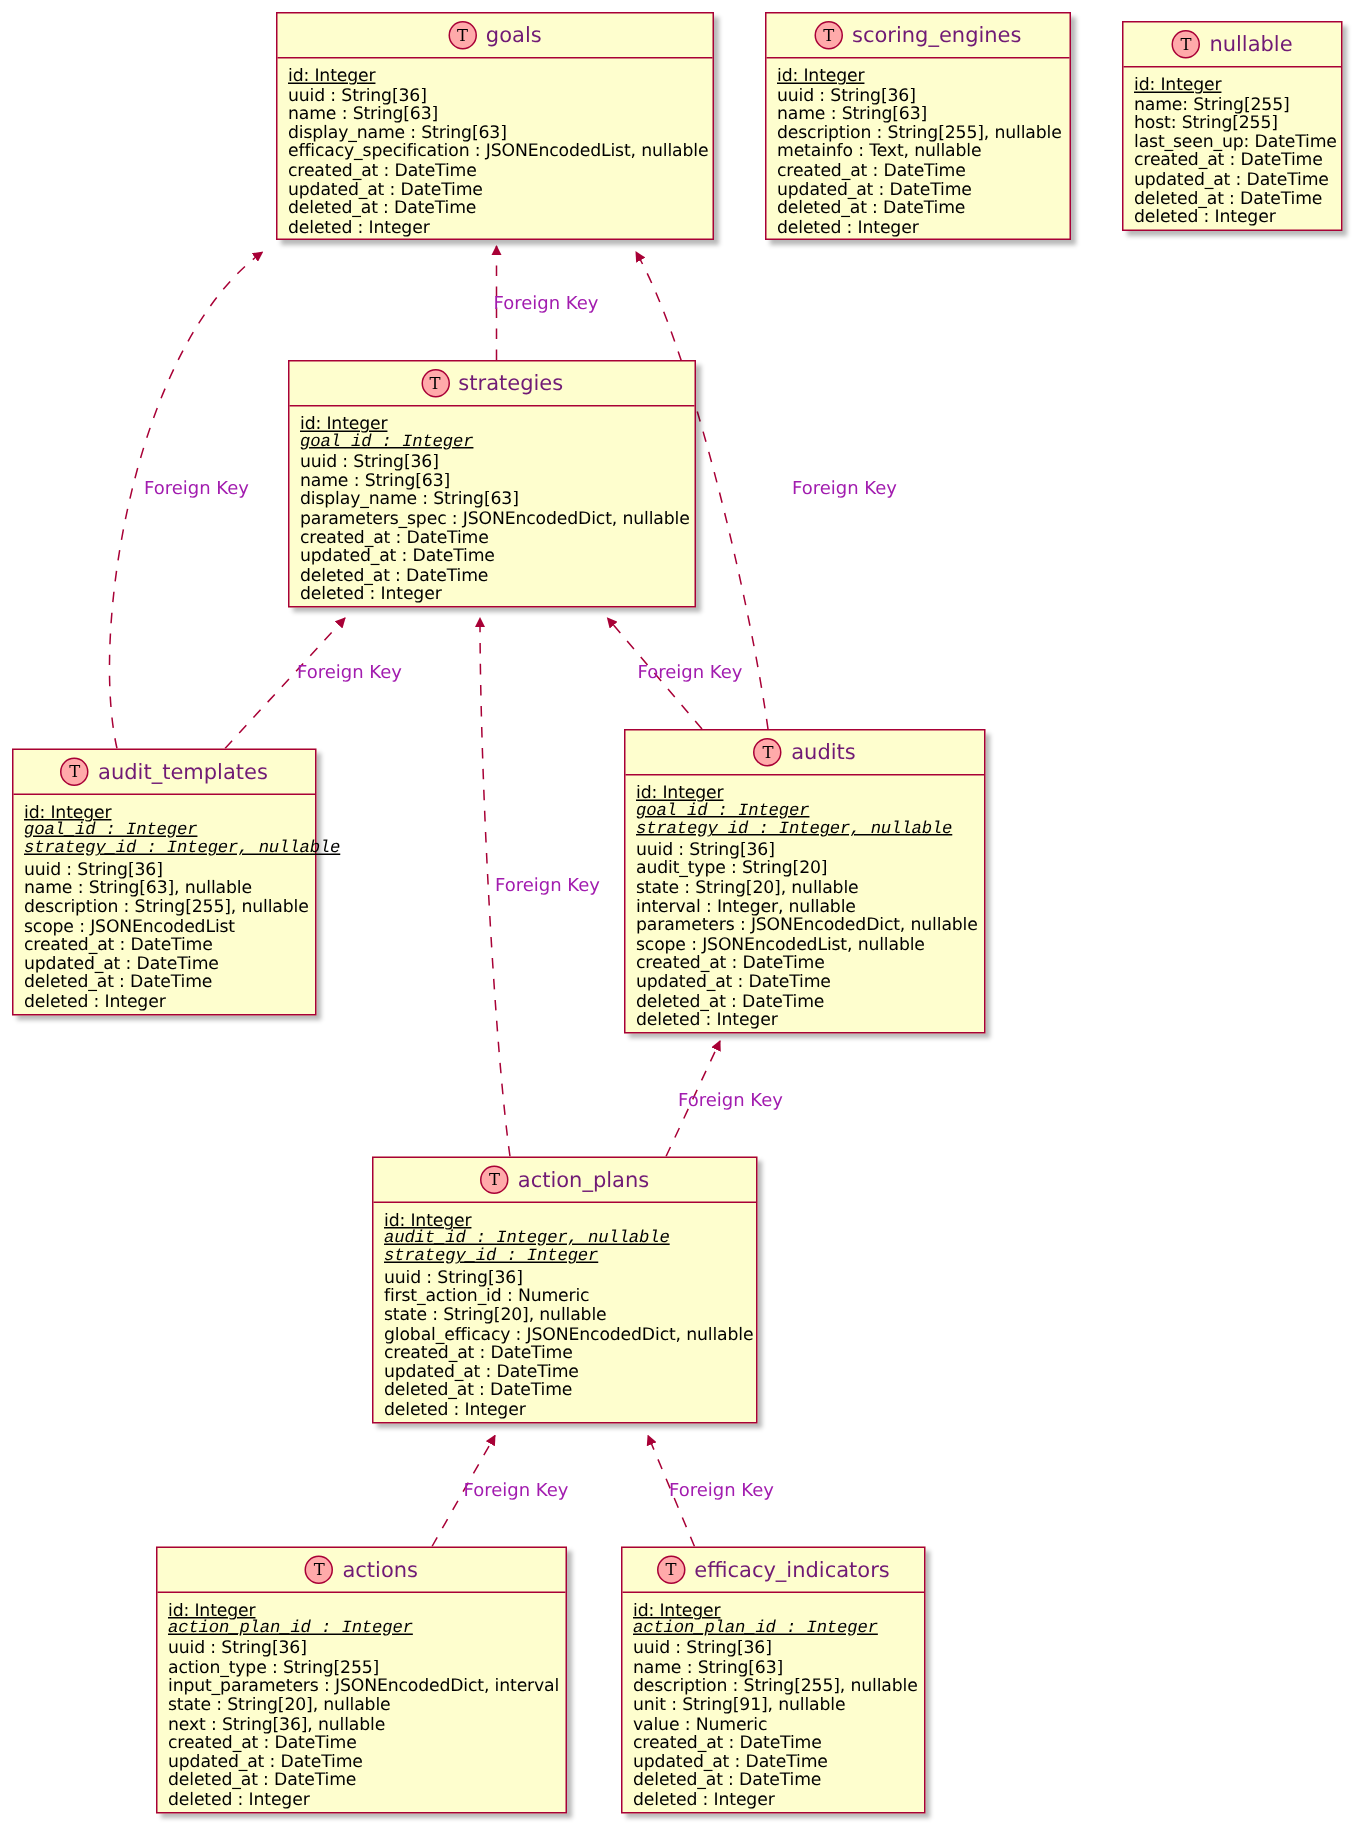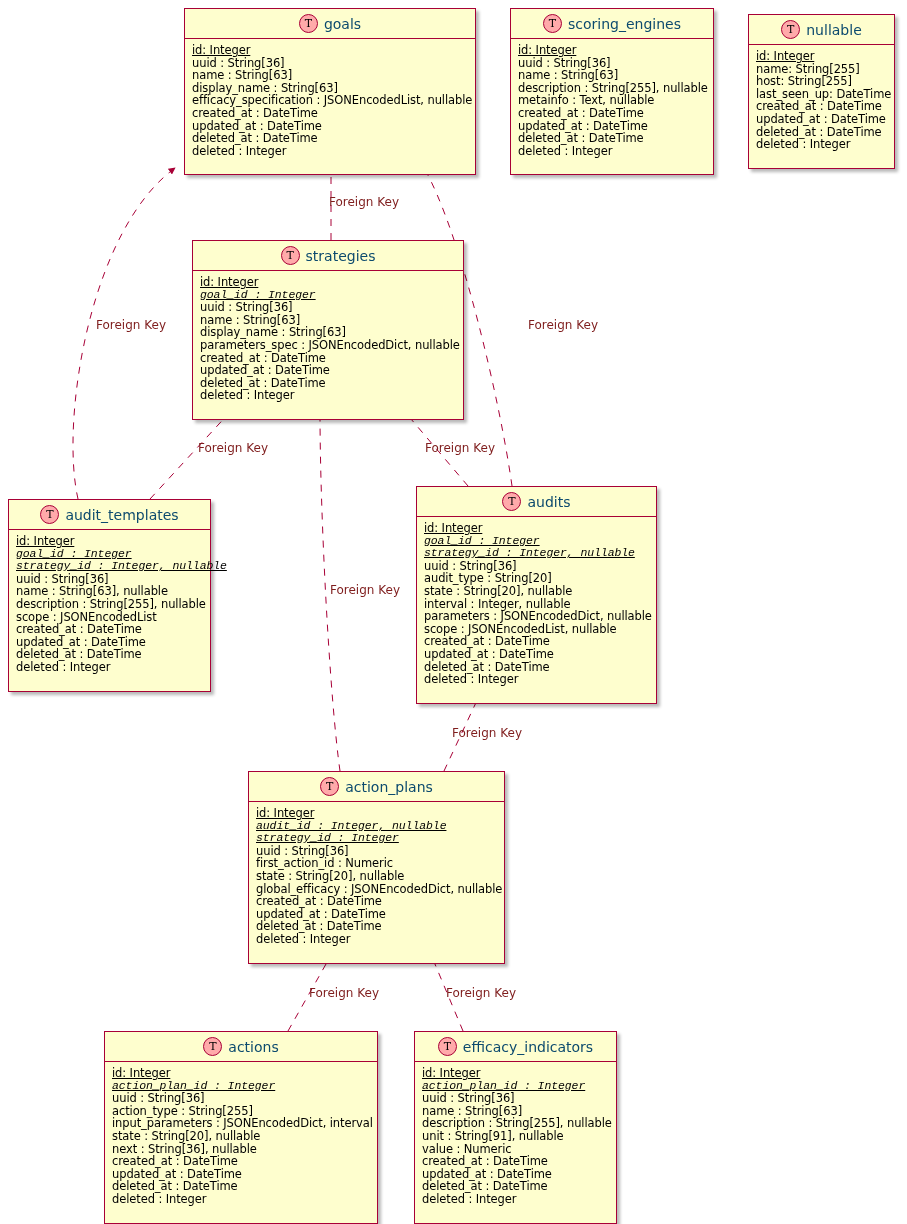--- a/index.html
+++ b/index.html
@@ -27,58 +27,58 @@
     align-items: center;
     justify-content: center;
     gap: 6px;
     padding: 5px 10px 5px 10px;
     border-bottom: 1px solid #a80036;
     font-size: 14px;
     color: #000000;
   }
   .entity-title {
     font-size: 14px;
-    color: #0c4a6e;
+    color: #701a75;
     white-space: nowrap;
   }
   .t-icon {
     width: 17px;
     height: 17px;
     border-radius: 50%;
     background: #ffaaaa;
     border: 1px solid #a80036;
     color: #000000;
     font-size: 11px;
     line-height: 17px;
     text-align: center;
     font-family: "DejaVu Serif", serif;
     flex: 0 0 auto;
   }
   .fields {
-    padding: 5px 6px 17px 7px;
+    padding: 5px 6px 2px 7px;
   }
   .field {
     font-size: 11.5px;
     line-height: 12.6px;
     color: #000000;
     white-space: nowrap;
     letter-spacing: -0.1px;
   }
   .field.pk {
     text-decoration: underline;
   }
   .field.fk {
     font-style: italic;
     text-decoration: underline;
     font-family: Liberation Mono, monospace;
   }
   .edge-label {
     position: absolute;
     font-size: 12px;
-    color: #7f1d1d;
+    color: #a21caf;
     white-space: nowrap;
     font-family: "DejaVu Sans", sans-serif;
   }
   svg.links {
     position: absolute;
     left: 0;
     top: 0;
     width: 907px;
     height: 1224px;
     pointer-events: none;

